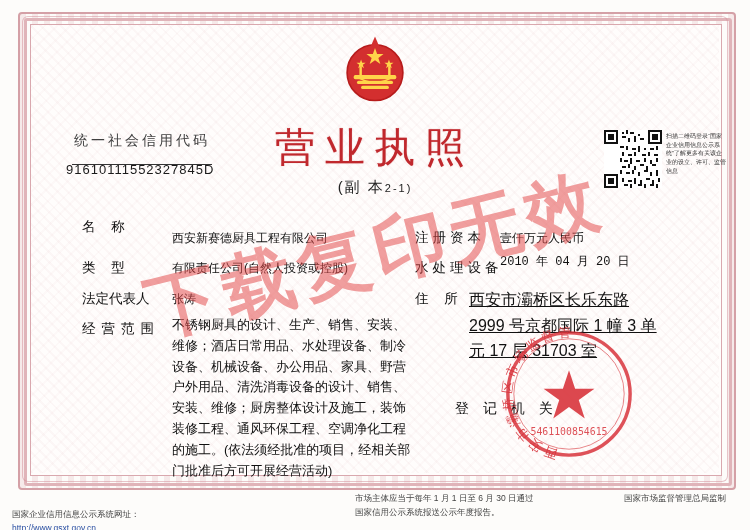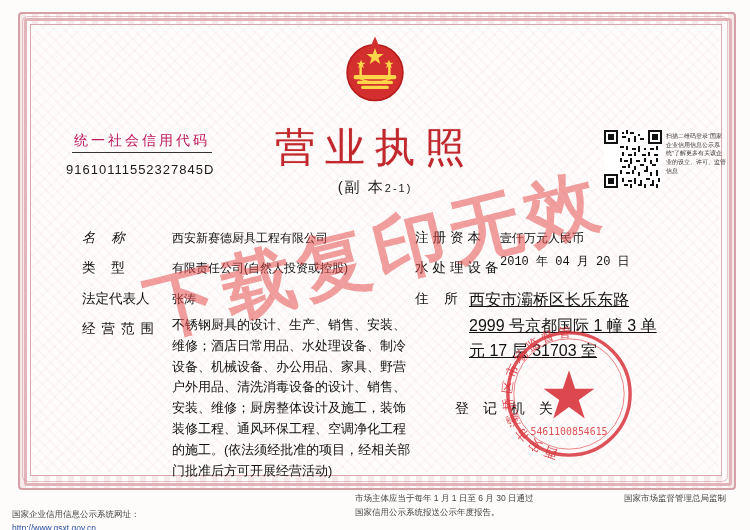--- a/index.html
+++ b/index.html
@@ -58,22 +58,22 @@
   }
   .subtitle{
     position:absolute;left:0;right:0;top:178px;text-align:center;
     font-size:15px;color:#222;letter-spacing:2px;
   }
   .subtitle .small{font-size:11px;vertical-align:baseline;}
 
   
   .code-label{
     position:absolute;left:72px;top:132px;
-    font-size:14px;letter-spacing:3px;color:#be185d;
-    border-bottom:1px solid #333;padding-bottom:2px;width:140px;text-align:center;
+    font-size:14px;letter-spacing:3px;color:#404040;
+    border-bottom:1px solid #333;padding-bottom:14px;width:140px;text-align:center;
   }
   .code-value{
     position:absolute;left:66px;top:162px;
     font-size:13px;letter-spacing:1px;color:#1a1a1a;
   }
 
   
   .qr{
     position:absolute;right:88px;top:130px;width:58px;height:58px;background:#fff;
   }
@@ -82,21 +82,21 @@
     font-size:6px;line-height:1.45;color:#333;
   }
 
   
   .field-label{
     position:absolute;font-size:13.5px;color:#111;letter-spacing:6px;
   }
   .field-value{
     position:absolute;font-size:12px;color:#111;line-height:1.55;
   }
-  .f-name-l{left:82px;top:229px;font-style:italic;}
+  .f-name-l{left:82px;top:218px;}
   .f-name-v{left:172px;top:229px;}
   .f-type-l{left:82px;top:259px;}
   .f-type-v{left:172px;top:259px;}
   .f-rep-l{left:82px;top:290px;letter-spacing:0px;}
   .f-rep-v{left:172px;top:290px;}
   .f-scope-l{left:82px;top:320px;}
   .f-scope-v{left:172px;top:315px;width:245px;font-size:13px;line-height:1.6;}
 
   .f-cap-l{left:415px;top:229px;letter-spacing:4px;}
   .f-cap-v{left:500px;top:229px;}

